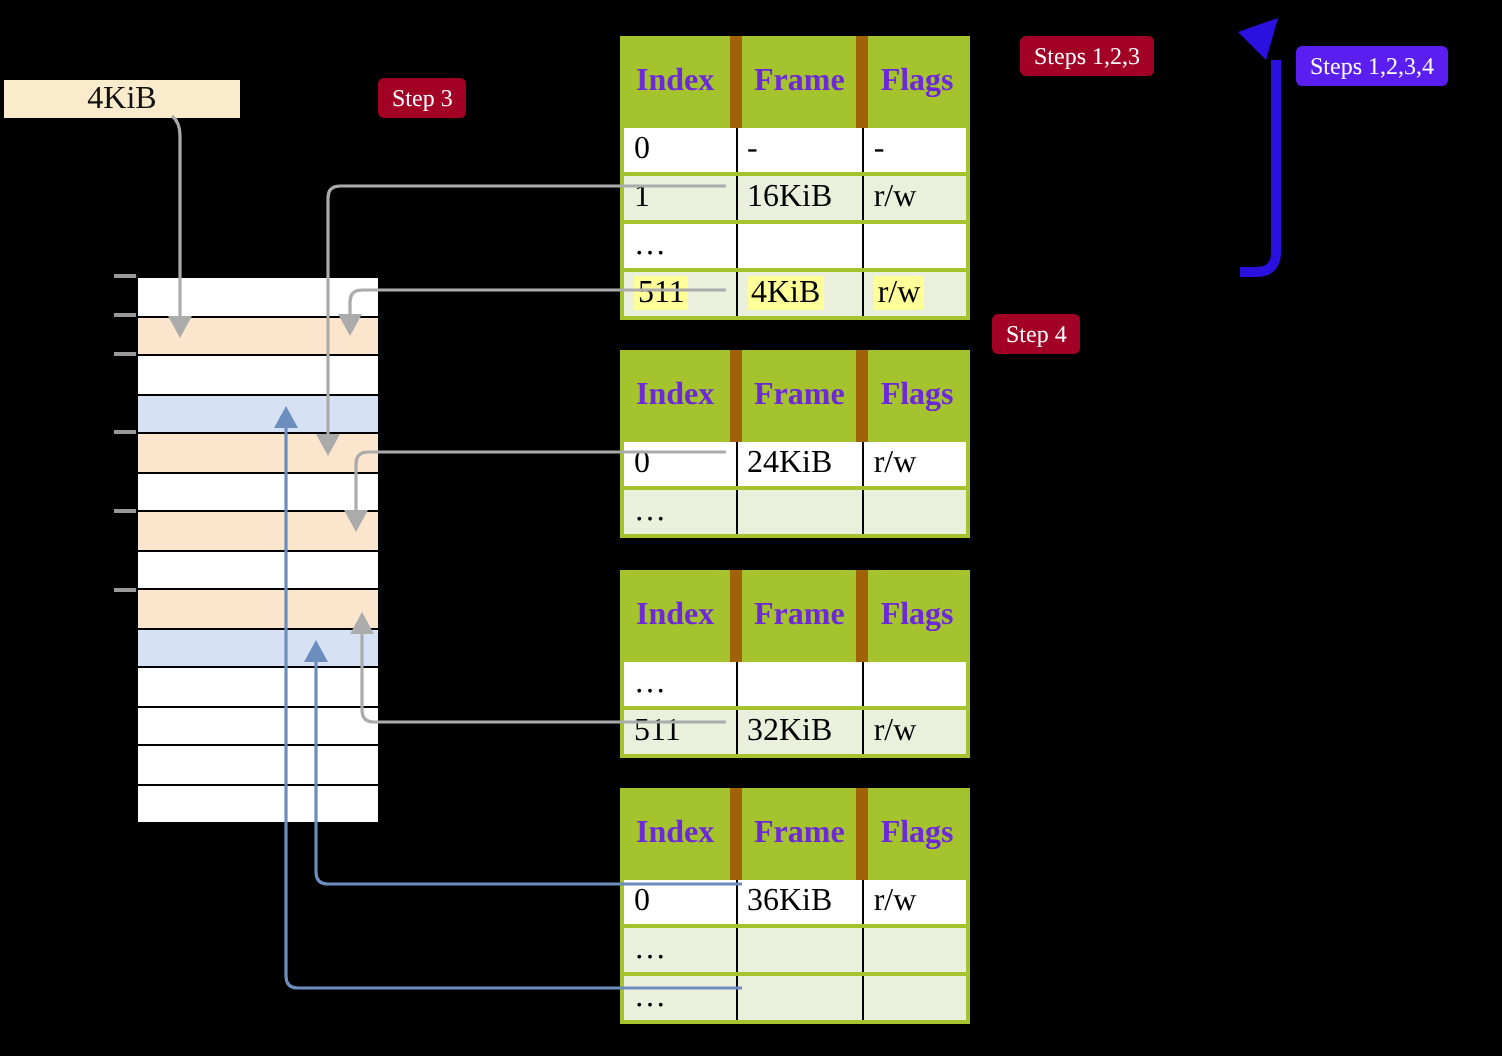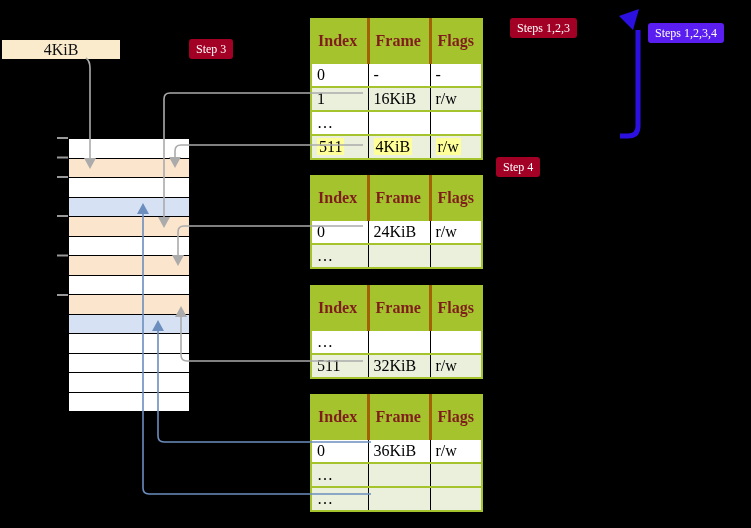--- a/index.html
+++ b/index.html
@@ -23,23 +23,23 @@
   .mrow{flex:1;border-bottom:1px solid #000;}
   .mrow:last-child{border-bottom:none;}
   .mrow.free{background:var(--free_fill);}
   .mrow.page_table{background:var(--page_table_fill);}
   .mrow.mapped_page{background:var(--mapped_page_fill);}
 
   
   .ptable{position:absolute;left:310px;z-index:1;}
   .ptable table{border-collapse:collapse;border:2px solid var(--table_header);
                 font-size:16px;color:#000;}
-  .ptable th{background:var(--table_header);color:#7f1d1d;font-weight:bold;
+  .ptable th{background:var(--table_header);color:#6d28d9;font-weight:bold;
              height:35px;padding:12px 6px;text-align:left;}
-  .ptable th + th{border-left:3px solid #a16207;}
+  .ptable th + th{border-left:6px solid #a16207;}
   .ptable td{background:#fff;height:24px;padding:0 5px;text-align:left;
              border-top:2px solid var(--table_header);border-left:1px solid #000;}
   .ptable td:first-child{border-left:none;}
   .ptable col.c-index{width:57px;} .ptable col.c-frame{width:62px;} .ptable col.c-flags{width:52px;}
   .ptable tr.shaded td{background:var(--table_row_shaded);}
   .ptable .hl{background:var(--highlight);padding:0 2px;}
 
   .overlay{position:absolute;left:0;top:0;z-index:3;pointer-events:none;}
 </style>
 </head>

